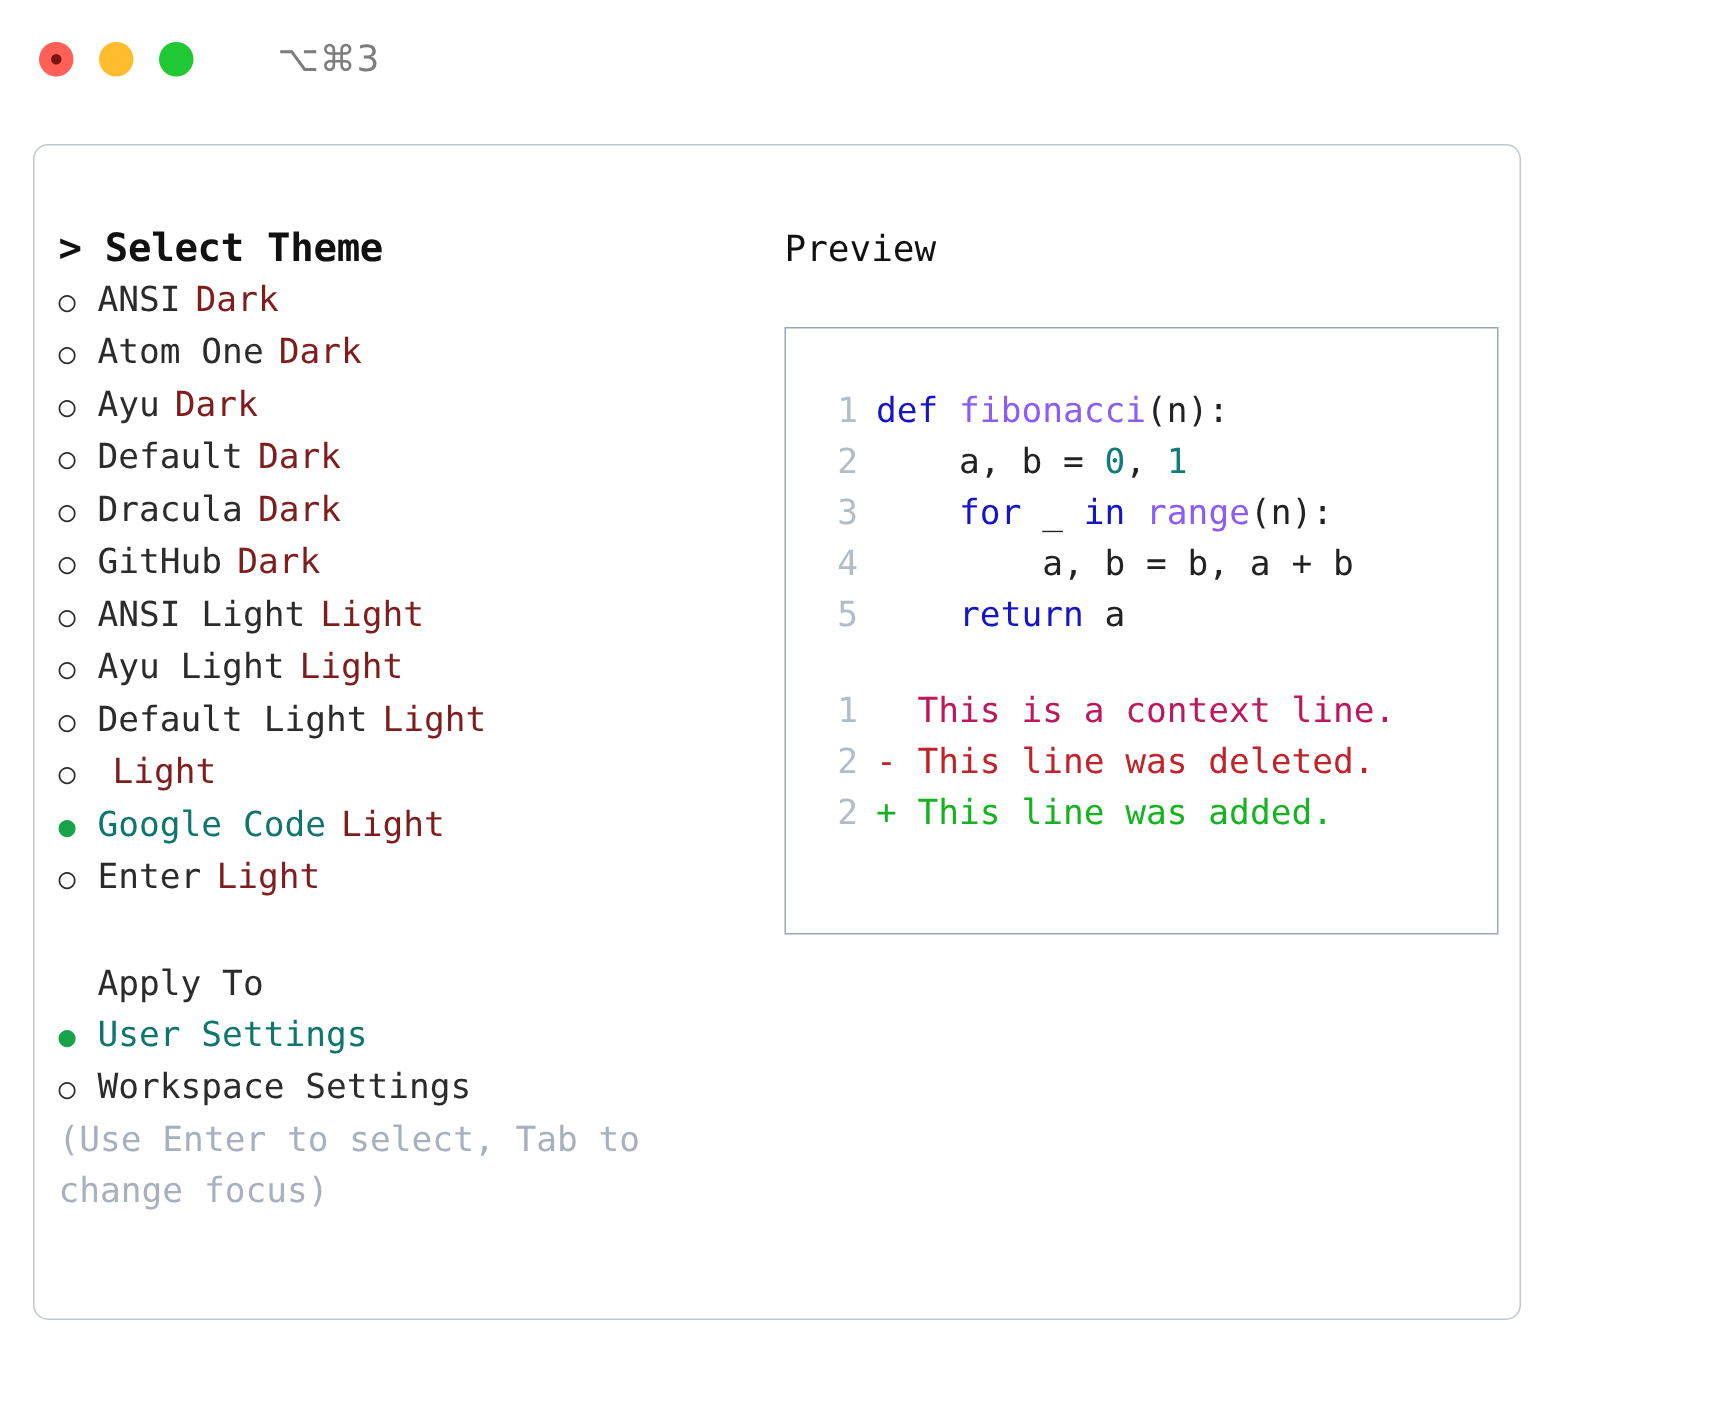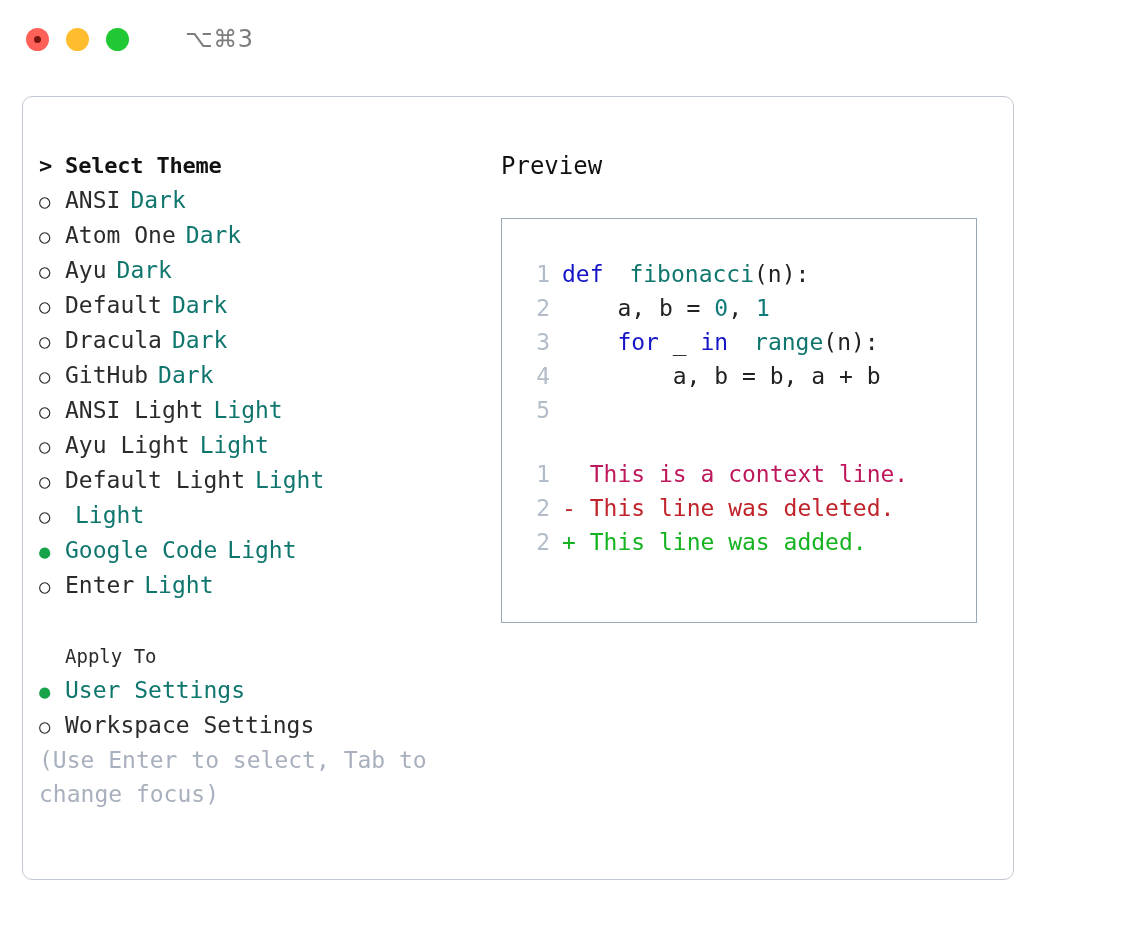--- a/index.html
+++ b/index.html
@@ -81,21 +81,21 @@
   }
 
   
   .left-col {
     position: absolute;
     left: 16px;
     top: 52px;
     width: 440px;
   }
   .list-header {
-    font-size: 22px;
+    font-size: 26px;
     font-weight: bold;
     color: #111111;
     letter-spacing: -0.2px;
     line-height: 34px;
     white-space: pre;
   }
 
   .row {
     display: flex;
     align-items: baseline;
@@ -107,46 +107,46 @@
     width: 26px;
     flex: 0 0 26px;
     font-size: 19px;
     line-height: 34px;
     color: #2b2b2b;
   }
   .bullet.sel { color: #16a34a; }
   .row-label { color: #2b2b2b; }
   .row.selected .row-label { color: #0f766e; }
   .row-variant {
-    color: #0f766e;
+    color: #7f1d1d;
     margin-left: 10px;
     text-align: center;
   }
 
   .section-gap { height: 36px; }
   .section-title {
-    font-size: 19px;
+    font-size: 23px;
     color: #2b2b2b;
     line-height: 34px;
     padding-left: 26px;
     white-space: pre;
   }
 
   .hint {
     font-size: 23px;
     color: #a8b0bd;
     line-height: 34px;
     width: 420px;
     white-space: pre-wrap;
   }
 
   
   .right-col {
     position: absolute;
-    left: 478px;
+    left: 500px;
     top: 52px;
     width: 500px;
   }
   .preview-title {
     font-size: 24px;
     color: #111111;
     line-height: 34px;
     white-space: pre;
   }
   .preview-box {
@@ -170,21 +170,21 @@
     width: 34px;
     flex: 0 0 34px;
     text-align: right;
     color: #b2bdc9;
     margin-right: 12px;
   }
   .code-text { color: #222222; }
 
   
   .t-kw   { color: #1515c7; }
-  .t-fn   { color: #0f766e; margin-left: 12px; }
+  .t-fn   { color: #8b5cf6; }
   .t-num  { color: #0f7b7b; }
   .t-plain{ color: #222222; }
 
   .diff-gap { height: 30px; }
   .d-ctx { color: #be185d; }
   .d-del { color: #c0232a; }
   .d-add { color: #16b320; }
 </style>
 </head>
 <body>
@@ -231,21 +231,21 @@
       </div>
 
       <div class="right-col">
         <div class="preview-title">Preview</div>
         <div class="preview-box">
           <div id="code-block">
               <div class="code-line"><span class="ln">1</span><span class="code-text"><span class="t-kw">def </span><span class="t-fn">fibonacci</span><span class="t-plain">(n):</span></span></div>
               <div class="code-line"><span class="ln">2</span><span class="code-text"><span class="t-plain">    a, b = </span><span class="t-num">0</span><span class="t-plain">, </span><span class="t-num">1</span></span></div>
               <div class="code-line"><span class="ln">3</span><span class="code-text"><span class="t-plain">    </span><span class="t-kw">for</span><span class="t-plain"> _ </span><span class="t-kw">in</span><span class="t-plain"> </span><span class="t-fn">range</span><span class="t-plain">(n):</span></span></div>
               <div class="code-line"><span class="ln">4</span><span class="code-text"><span class="t-plain">        a, b = b, a + b</span></span></div>
-              <div class="code-line"><span class="ln">5</span></div>
+              <div class="code-line"><span class="ln">5</span><span class="code-text"><span class="t-plain">    </span><span class="t-kw">return</span><span class="t-plain"> a</span></span></div>
             </div>
           <div class="diff-gap"></div>
           <div id="diff-block">
               <div class="code-line"><span class="ln">1</span><span class="d-ctx"><span> </span><span> This is a context line.</span></span></div>
               <div class="code-line"><span class="ln">2</span><span class="d-del"><span>-</span><span> This line was deleted.</span></span></div>
               <div class="code-line"><span class="ln">2</span><span class="d-add"><span>+</span><span> This line was added.</span></span></div>
             </div>
         </div>
       </div>
 

